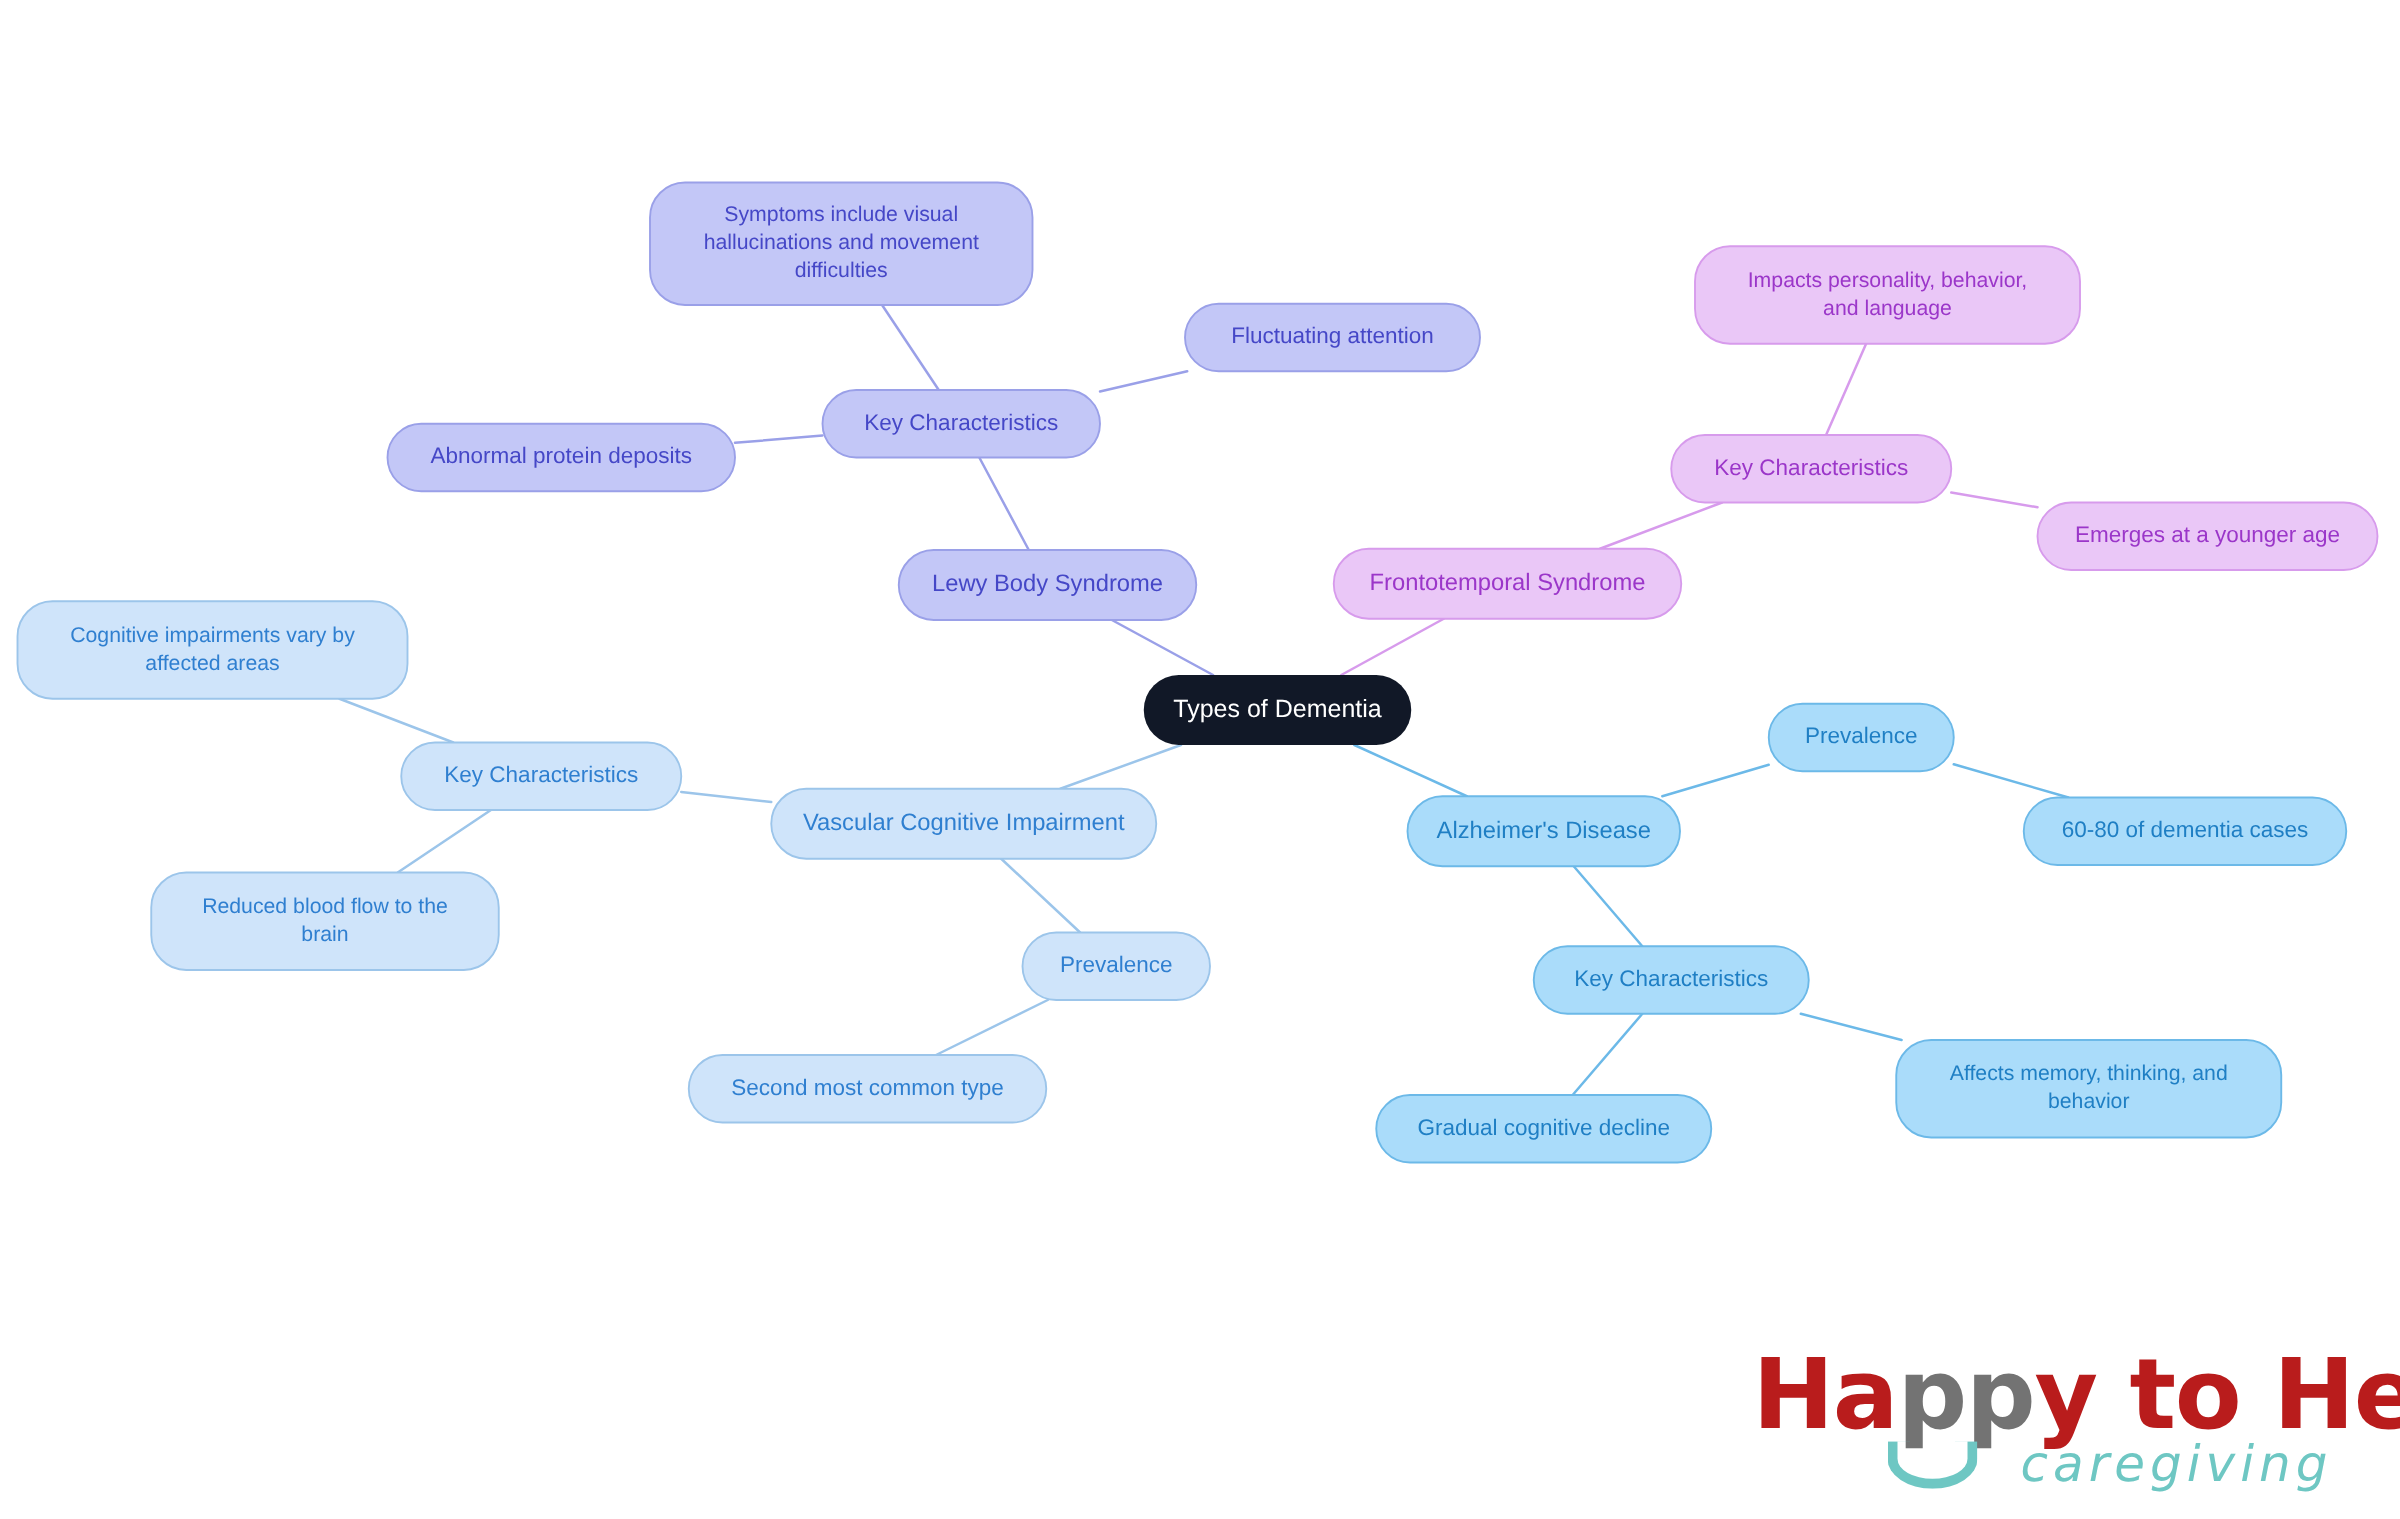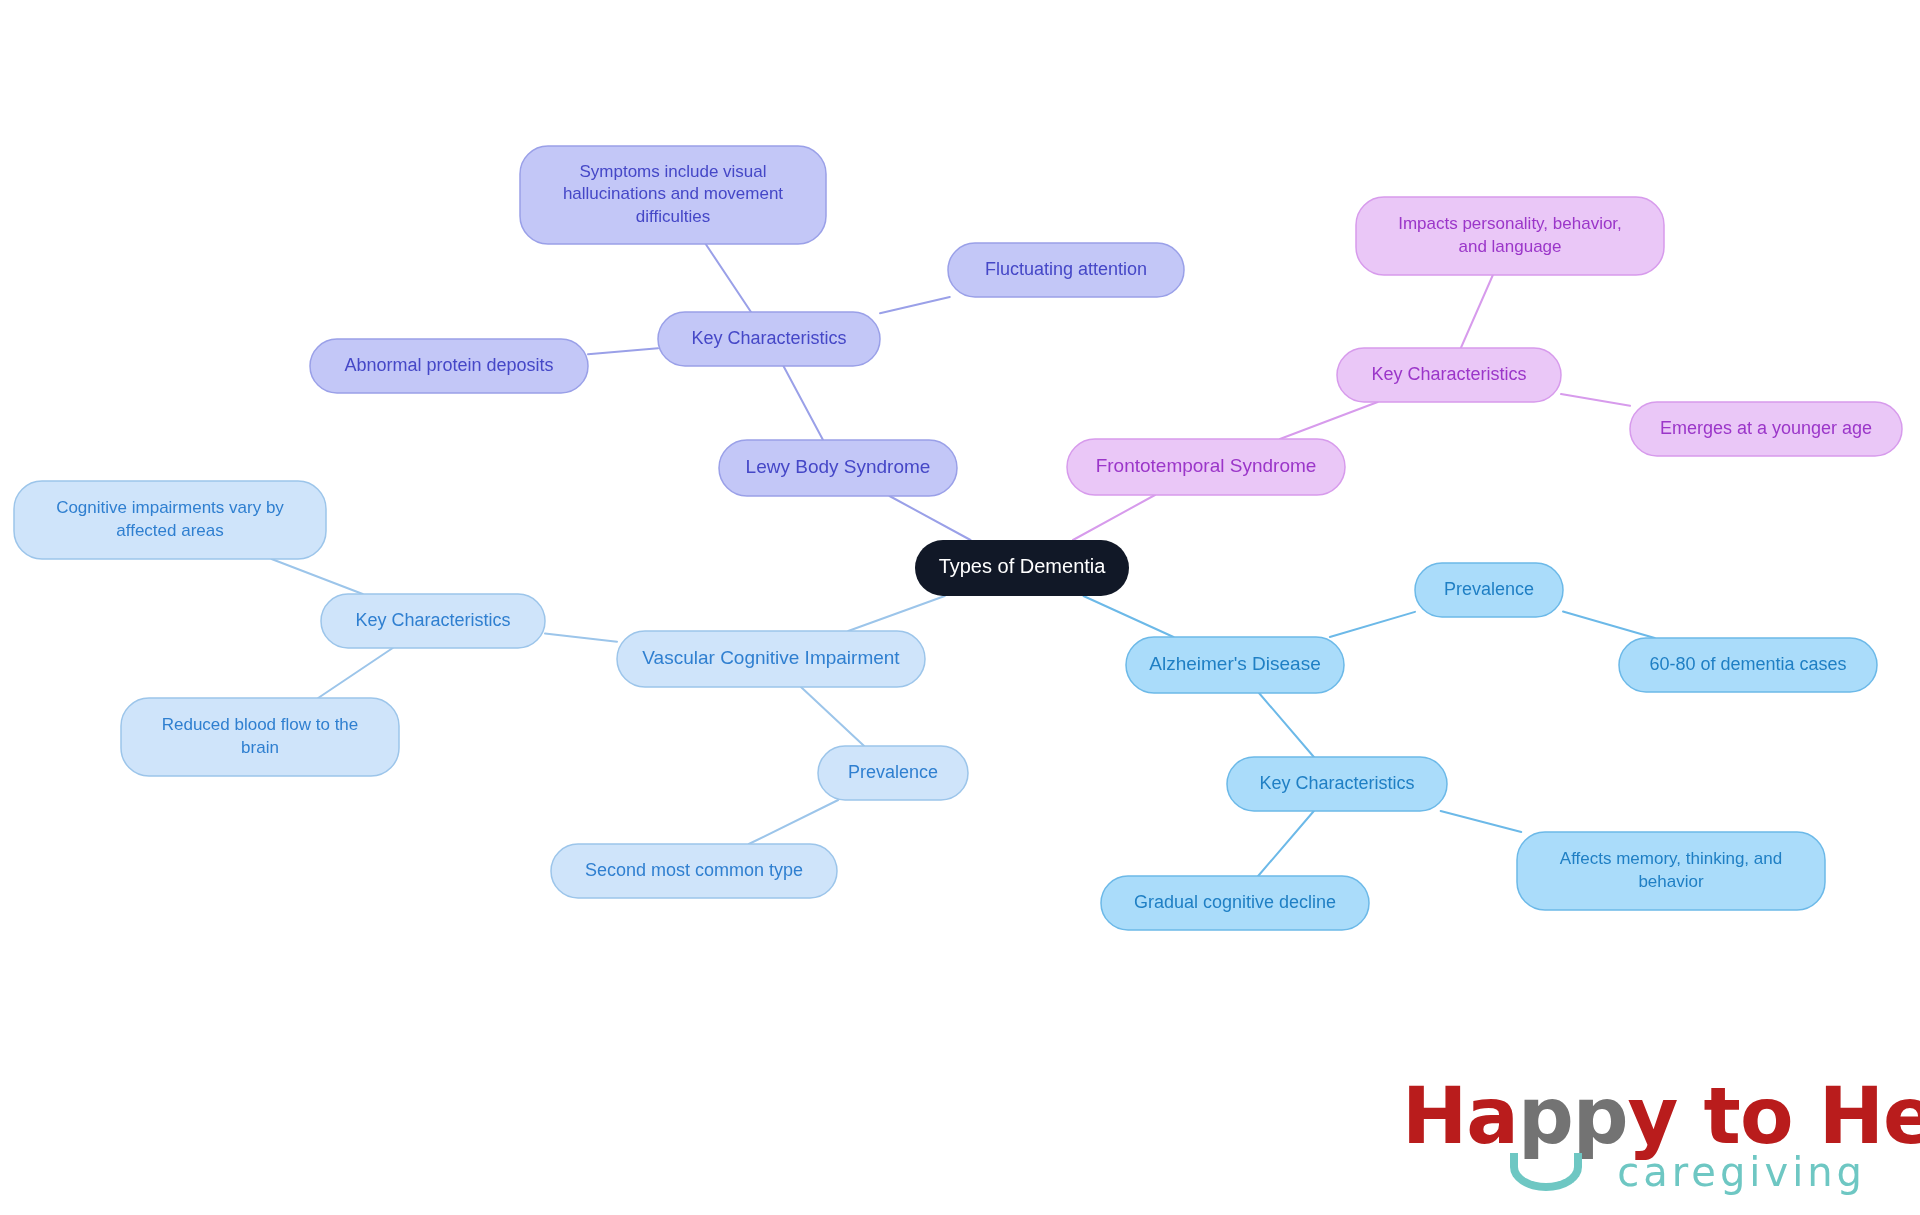--- a/index.html
+++ b/index.html
@@ -55,20 +55,21 @@
   .logo-teal  { color: #737373; margin-top: 29px; }
   .logo-sub {
     position: absolute;
     right: 6px;
     top: 72px;
     font-family: "DejaVu Sans", sans-serif;
     font-weight: 400;
     font-size: 40px;
     letter-spacing: 4px;
     color: #6ec7c3;
+    font-style: italic;
   }
   .logo-smile {
     position: absolute;
     left: 108px;
     top: 76px;
     width: 56px;
     height: 30px;
     border: 8px solid #6ec7c3;
     border-top: none;
     border-bottom-left-radius: 60px 40px;

